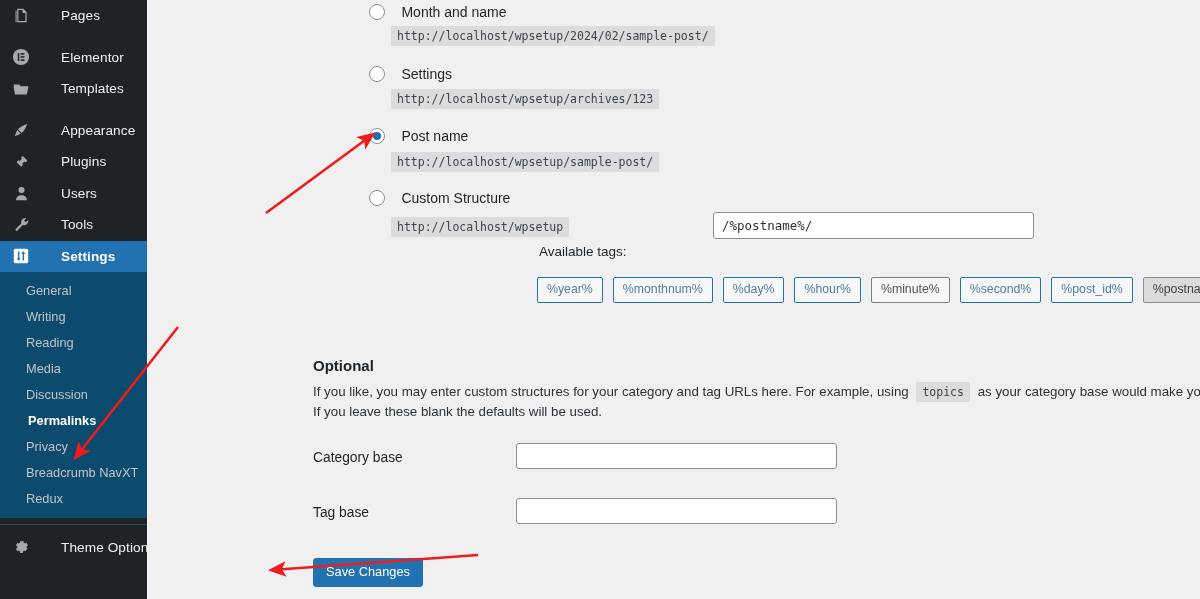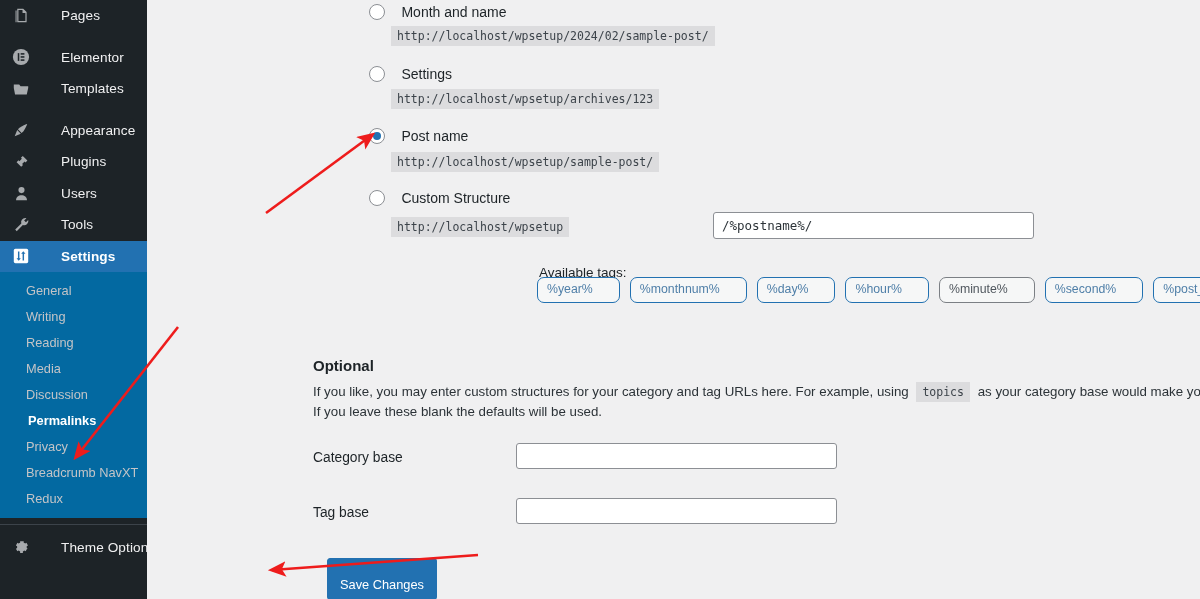--- a/index.html
+++ b/index.html
@@ -69,21 +69,21 @@
     right: -8px;
     top: 50%;
     margin-top: -8px;
     border: 8px solid transparent;
     border-right-color: #f0f0f1;
   }
   .menu-sep {
     height: 10px;
   }
   .submenu {
-    background: #0369a1;
+    background: #0c4a6e;
     padding: 5px 0 7px 0;
   }
   .submenu-item {
     display: block;
     padding: 4.5px 0 4.5px 26px;
     color: #c3c4c7;
     font-size: 12.8px;
     line-height: 17px;
     white-space: nowrap;
   }
@@ -172,37 +172,36 @@
     padding: 0 8px;
     outline: none;
   }
 
   #available-tags-label {
     position: absolute;
     left: 392px;
     top: 244px;
     font-size: 13.5px;
     color: #1d2327;
-    margin-top: 21px;
   }
   #tags-row {
     position: absolute;
     left: 390px;
     top: 277px;
     display: flex;
     gap: 10px;
     white-space: nowrap;
   }
   .tag-btn {
     background: #f6f7f7;
     border: 1px solid #2271b1;
-    border-radius: 7px;
+    border-radius: 2px;
     color: #4f7fa8;
     font-size: 12.3px;
-    padding: 4px 26px 5px 9px;
+    padding: 4px 9px 5px 9px;
     line-height: 15px;
     cursor: pointer;
     font-family: "Liberation Sans", sans-serif;
   }
   .tag-btn.used {
     background: #dcdcde;
     border-color: #8c8f94;
     color: #3c434a;
   }
   .tag-btn.dim {
@@ -250,29 +249,29 @@
     padding: 0 8px;
     color: #2c3338;
   }
   #cat-base-label { top: 450px; }
   #cat-base-input { top: 443px; }
   #tag-base-label { top: 505px; }
   #tag-base-input { top: 498px; }
 
   #save-btn {
     position: absolute;
-    left: 180px;
+    left: 166px;
     top: 558px;
     background: #2271b1;
     border: 1px solid #2271b1;
     border-radius: 3px;
     color: #fff;
     font-size: 12.8px;
     font-family: "Liberation Sans", sans-serif;
-    padding: 18px 12px 6px 12px;
+    padding: 5px 12px 6px 12px;
     cursor: pointer;
     line-height: 16px;
   }
 
   #annotations {
     position: absolute;
     left: 0; top: 0;
     width: 1200px;
     height: 599px;
     pointer-events: none;

